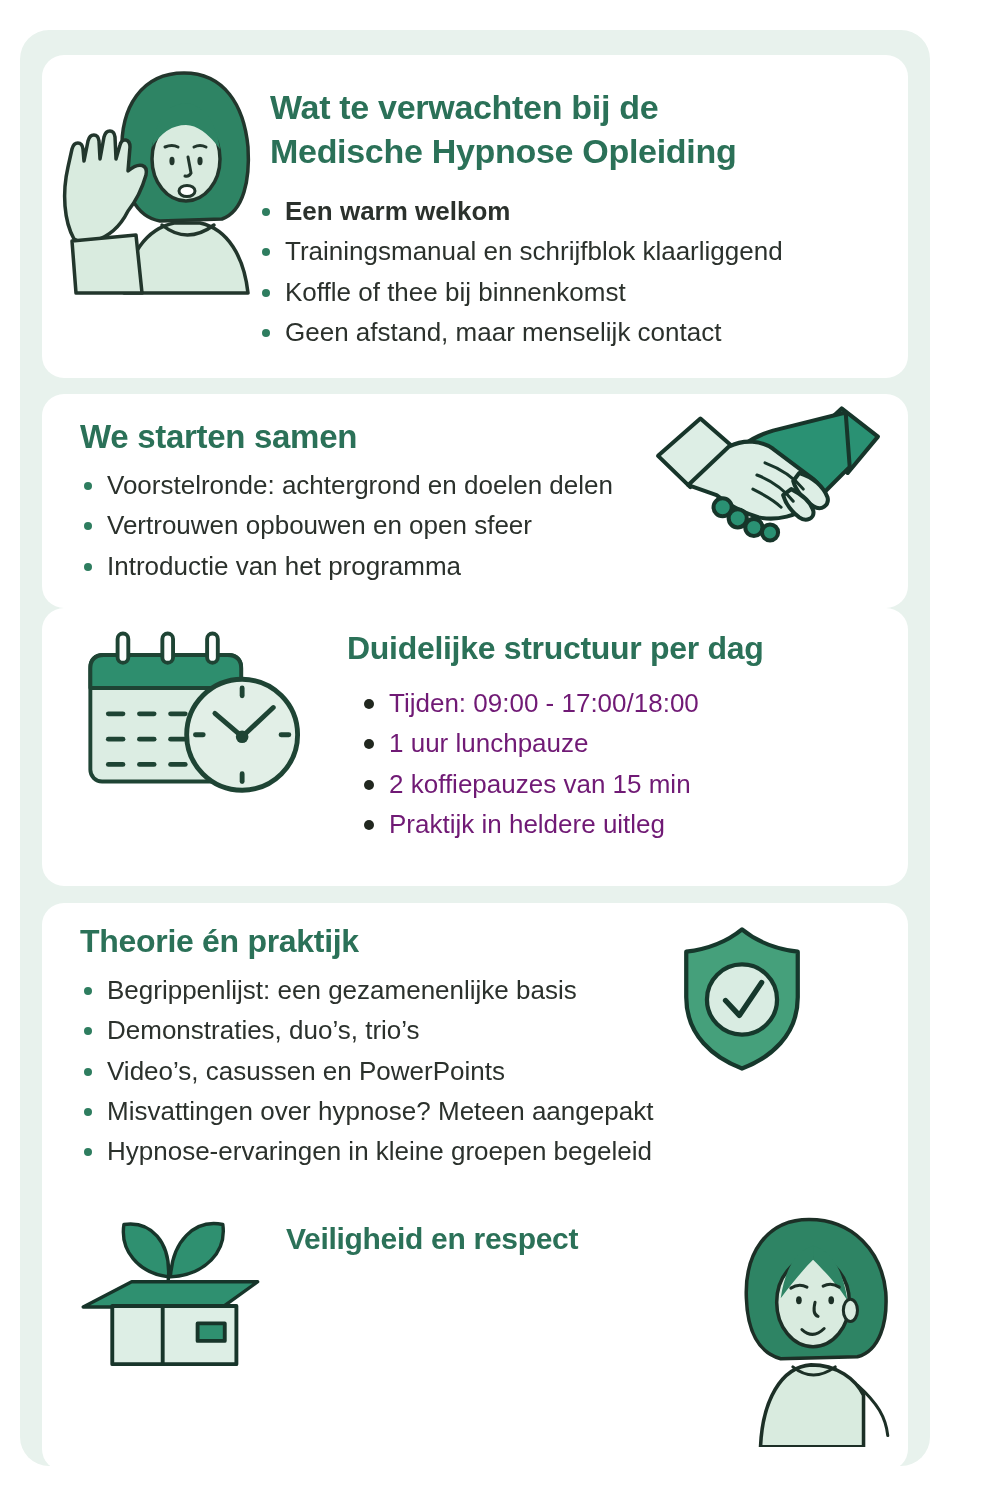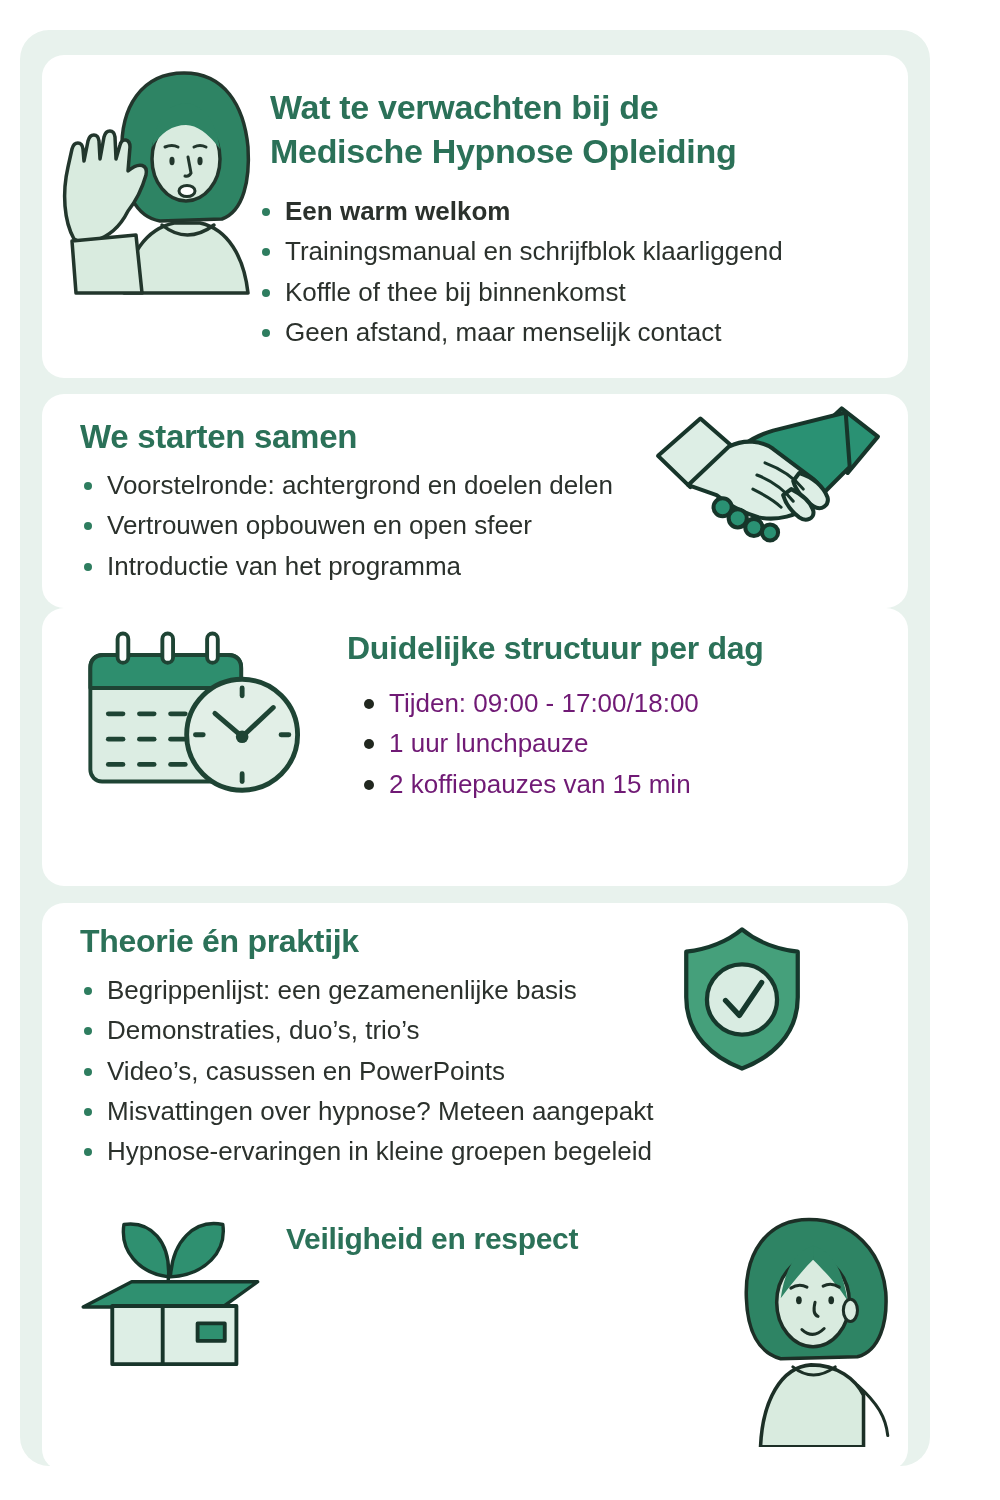--- a/index.html
+++ b/index.html
@@ -177,20 +177,24 @@
           <span>Tijden: 09:00 - 17:00/18:00</span>
         </div>
       <div class="li dark">
           <span class="dot"></span>
           <span>1 uur lunchpauze</span>
         </div>
       <div class="li dark">
           <span class="dot"></span>
           <span>2 koffiepauzes van 15 min</span>
         </div>
+      <div class="li dark">
+          <span class="dot"></span>
+          <span>Praktijk in heldere uitleg</span>
+        </div>
     </div>
   </div>
 
   <div class="card card-4">
     <div class="sec-title t4">Theorie én praktijk</div>
     <div class="list list-4">
       <div class="li">
           <span class="dot"></span>
           <span>Begrippenlijst: een gezamenenlijke basis</span>
         </div>

